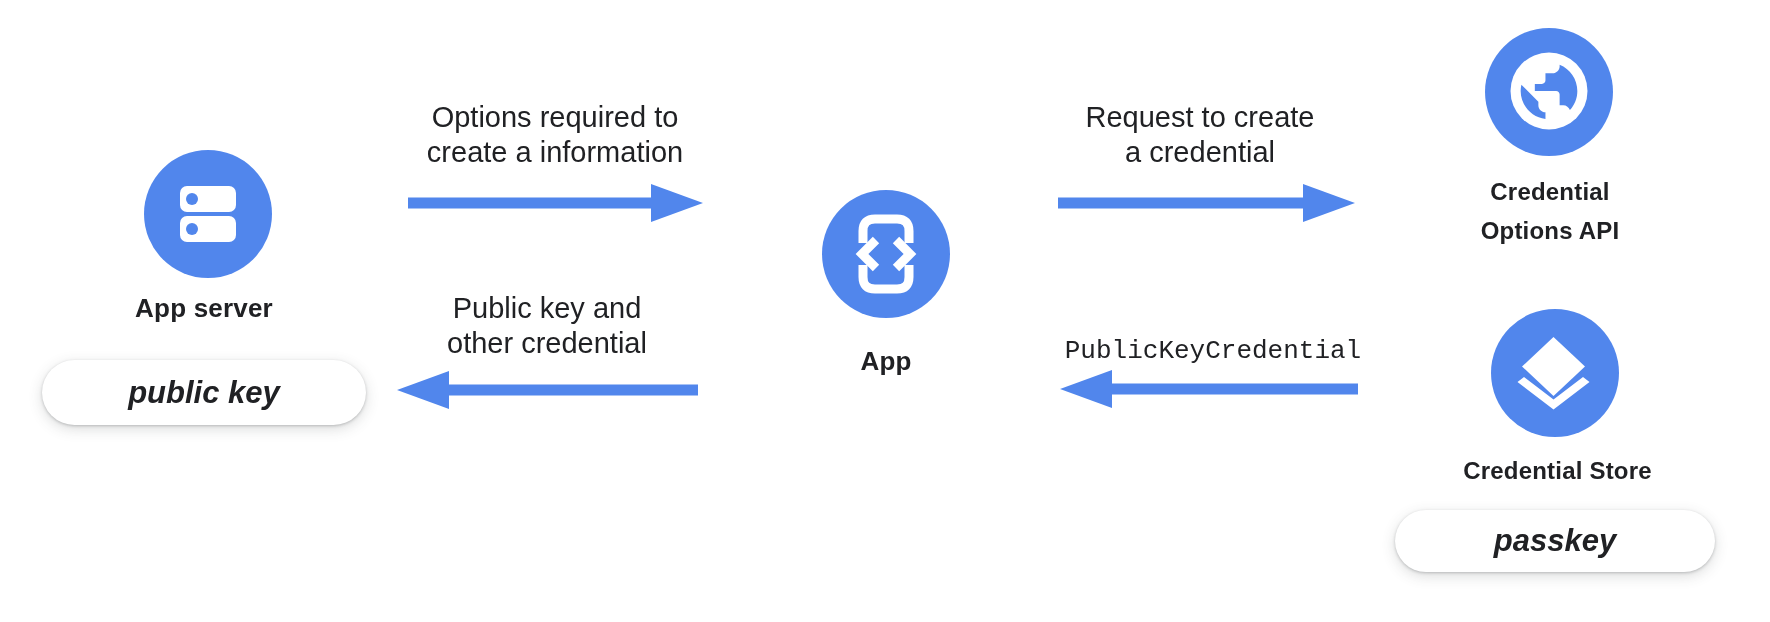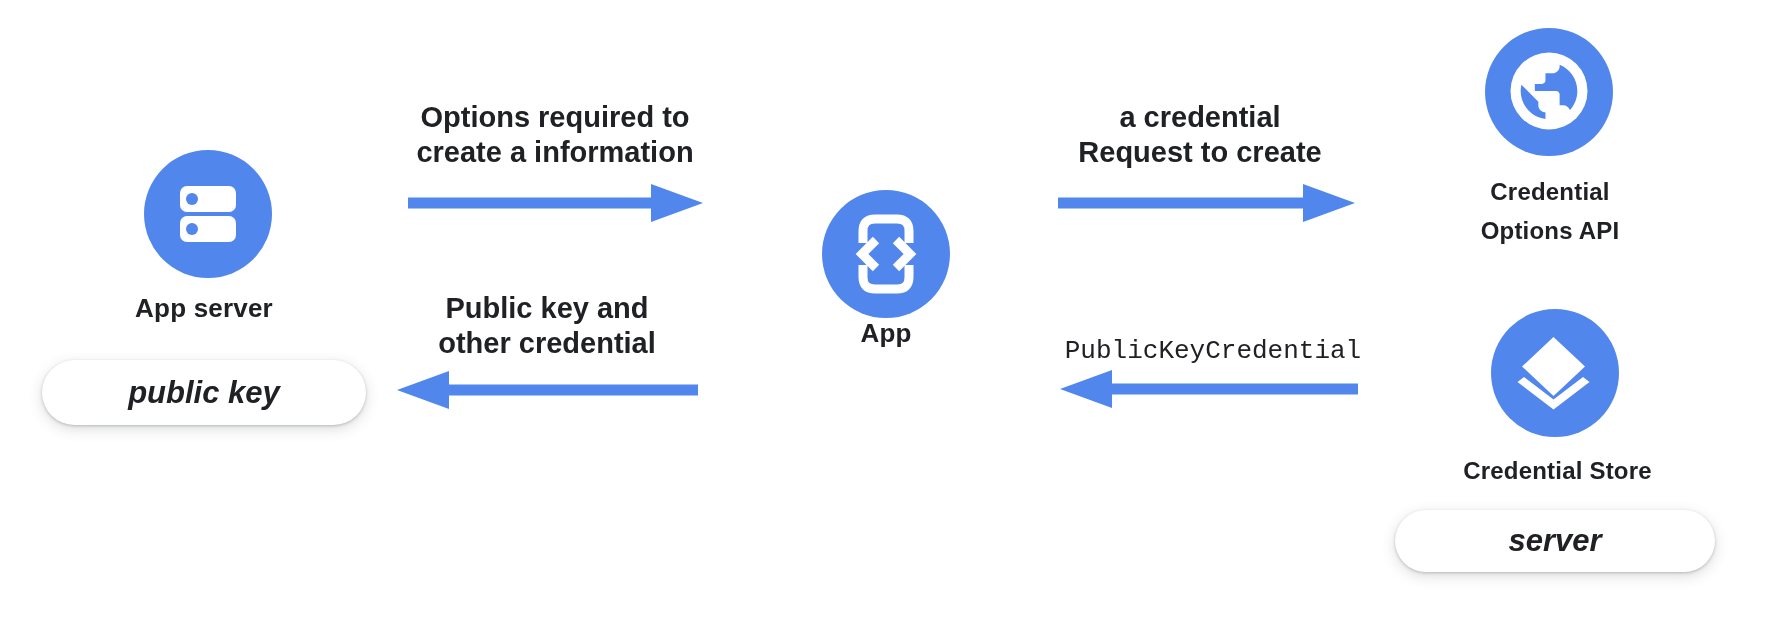--- a/index.html
+++ b/index.html
@@ -22,21 +22,21 @@
   .node-label{
     font-weight:700;
     text-align:center;
     color:var(--text);
     letter-spacing:0.2px;
   }
   .node-label.small{font-size:26px;line-height:34px;}
   .node-label.large{font-size:24px;line-height:39px;}
   .arrow-label{
     font-size:29px;line-height:35px;
-    font-weight:700;
+    font-weight:400;
     text-align:center;
     color:var(--text);
   }
   .arrow-label span{display:block;}
   .mono-label{
     font-family:Liberation Mono, monospace;
     font-size:26px;line-height:31px;
     text-align:center;
     color:var(--text);
     white-space:nowrap;
@@ -105,25 +105,25 @@
 
   <div class="abs" style="left:822px;top:190px;">
     <svg class="icon-badge" viewBox="0 0 128 128" aria-hidden="true">
       <circle cx="64" cy="64" r="64" class="blue-fill"></circle>
       <path d="M41 53 V41 Q41 29 53 29 H75 Q87 29 87 41 V53" fill="none" stroke="#fff" stroke-width="9"></path>
       <path d="M41 75 V87 Q41 99 53 99 H75 Q87 99 87 87 V75" fill="none" stroke="#fff" stroke-width="9"></path>
       <path d="M54 50 L40 64 L54 78" fill="none" stroke="#fff" stroke-width="9"></path>
       <path d="M74 50 L88 64 L74 78" fill="none" stroke="#fff" stroke-width="9"></path>
     </svg>
   </div>
-  <div class="abs node-label small" style="left:826px;top:316px;width:120px;">App</div>
+  <div class="abs node-label small" style="left:826px;top:344px;width:120px;">App</div>
 
   <div class="abs arrow-label" style="left:1030px;top:100px;width:340px;">
+    <span>Request to create</span>
     <span>a credential</span>
-    <span>Request to create</span>
   </div>
   <div class="abs arrow dir-right" style="left:1058px;top:184px;width:297px;">
     <div class="shaft"></div>
     <div class="head"></div>
   </div>
 
   <div class="abs mono-label" style="left:1037px;top:336px;width:352px;">PublicKeyCredential</div>
   <div class="abs arrow dir-left" style="left:1060px;top:370px;width:298px;">
     <div class="shaft"></div>
     <div class="head"></div>
@@ -148,16 +148,16 @@
 
   <div class="abs" style="left:1491px;top:309px;">
     <svg class="icon-badge" viewBox="0 0 128 128" aria-hidden="true">
       <circle cx="64" cy="64" r="64" class="blue-fill"></circle>
       <polygon fill="#fff" points="62.5,28 94,57.5 62.5,87 31,57.5"></polygon>
       <path fill="#fff" d="M33 68 L62.5 90.5 L92 68 L98.5 73 L62.5 100.5 L26.5 73 Z"></path>
     </svg>
   </div>
   <div class="abs node-label large" style="left:1405px;top:451px;width:305px;">Credential Store</div>
   <div class="abs pill" style="left:1395px;top:510px;width:320px;height:62px;">
-    <span>server</span>
+    <span>passkey</span>
   </div>
 
 </div>
 
 </body></html>

